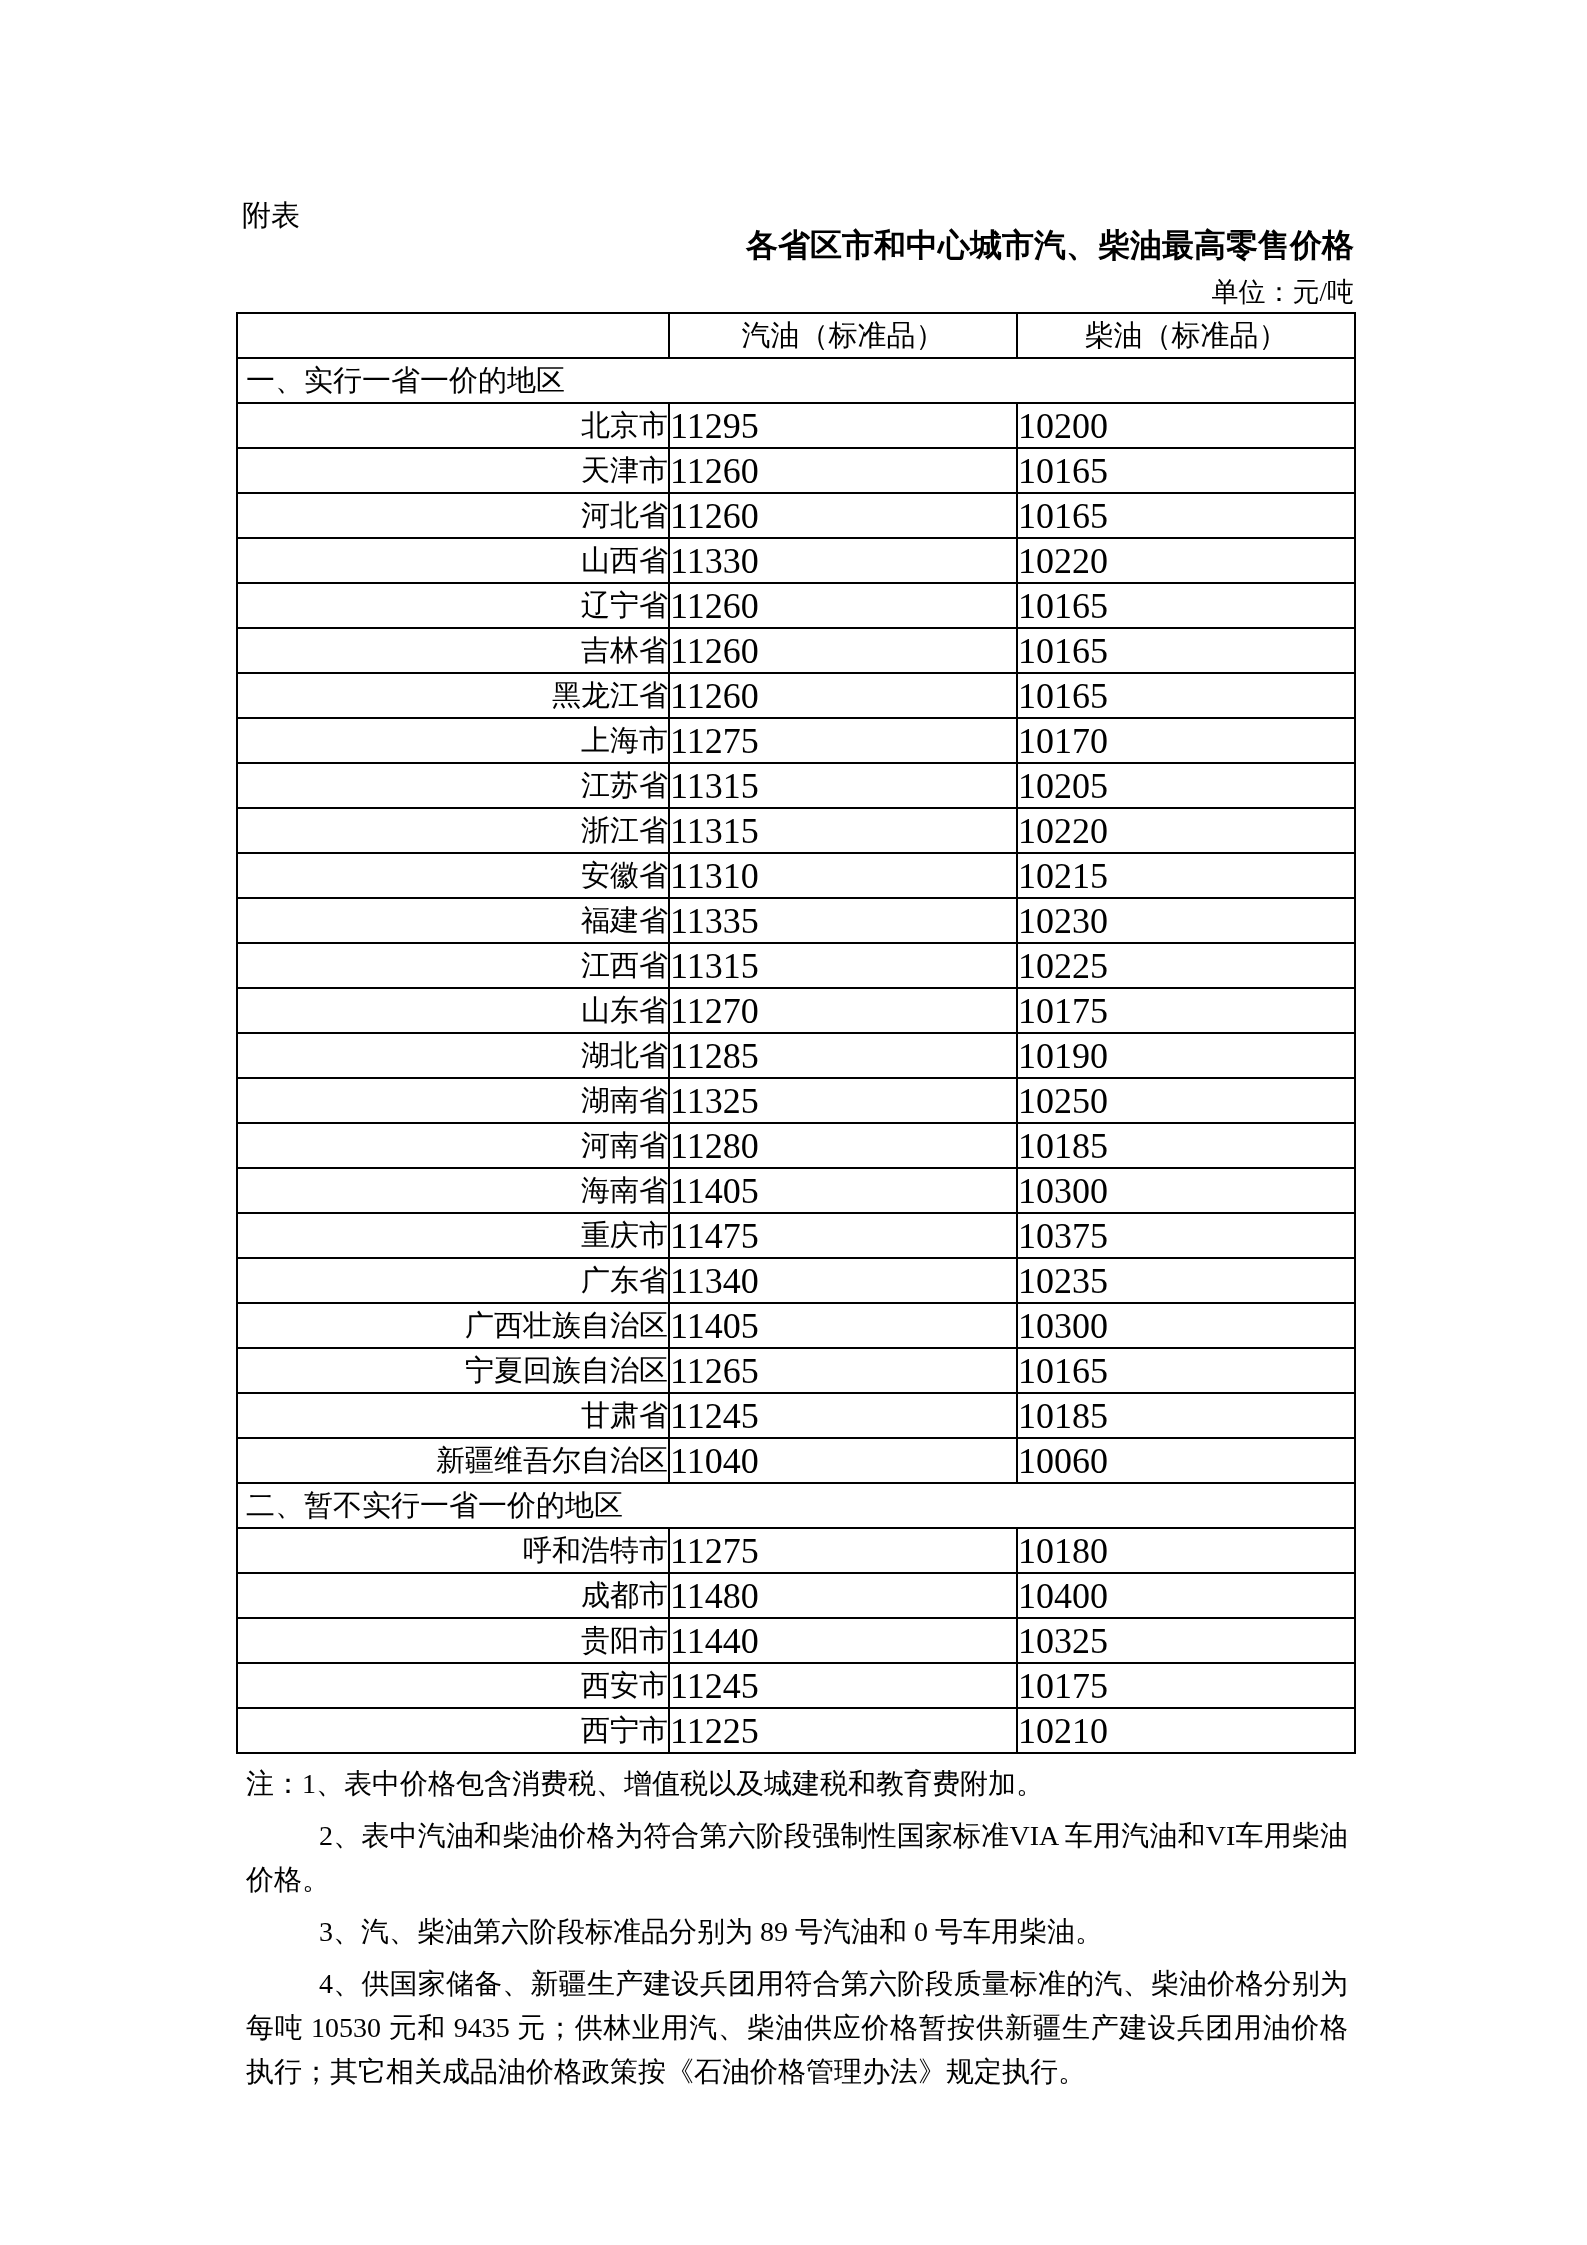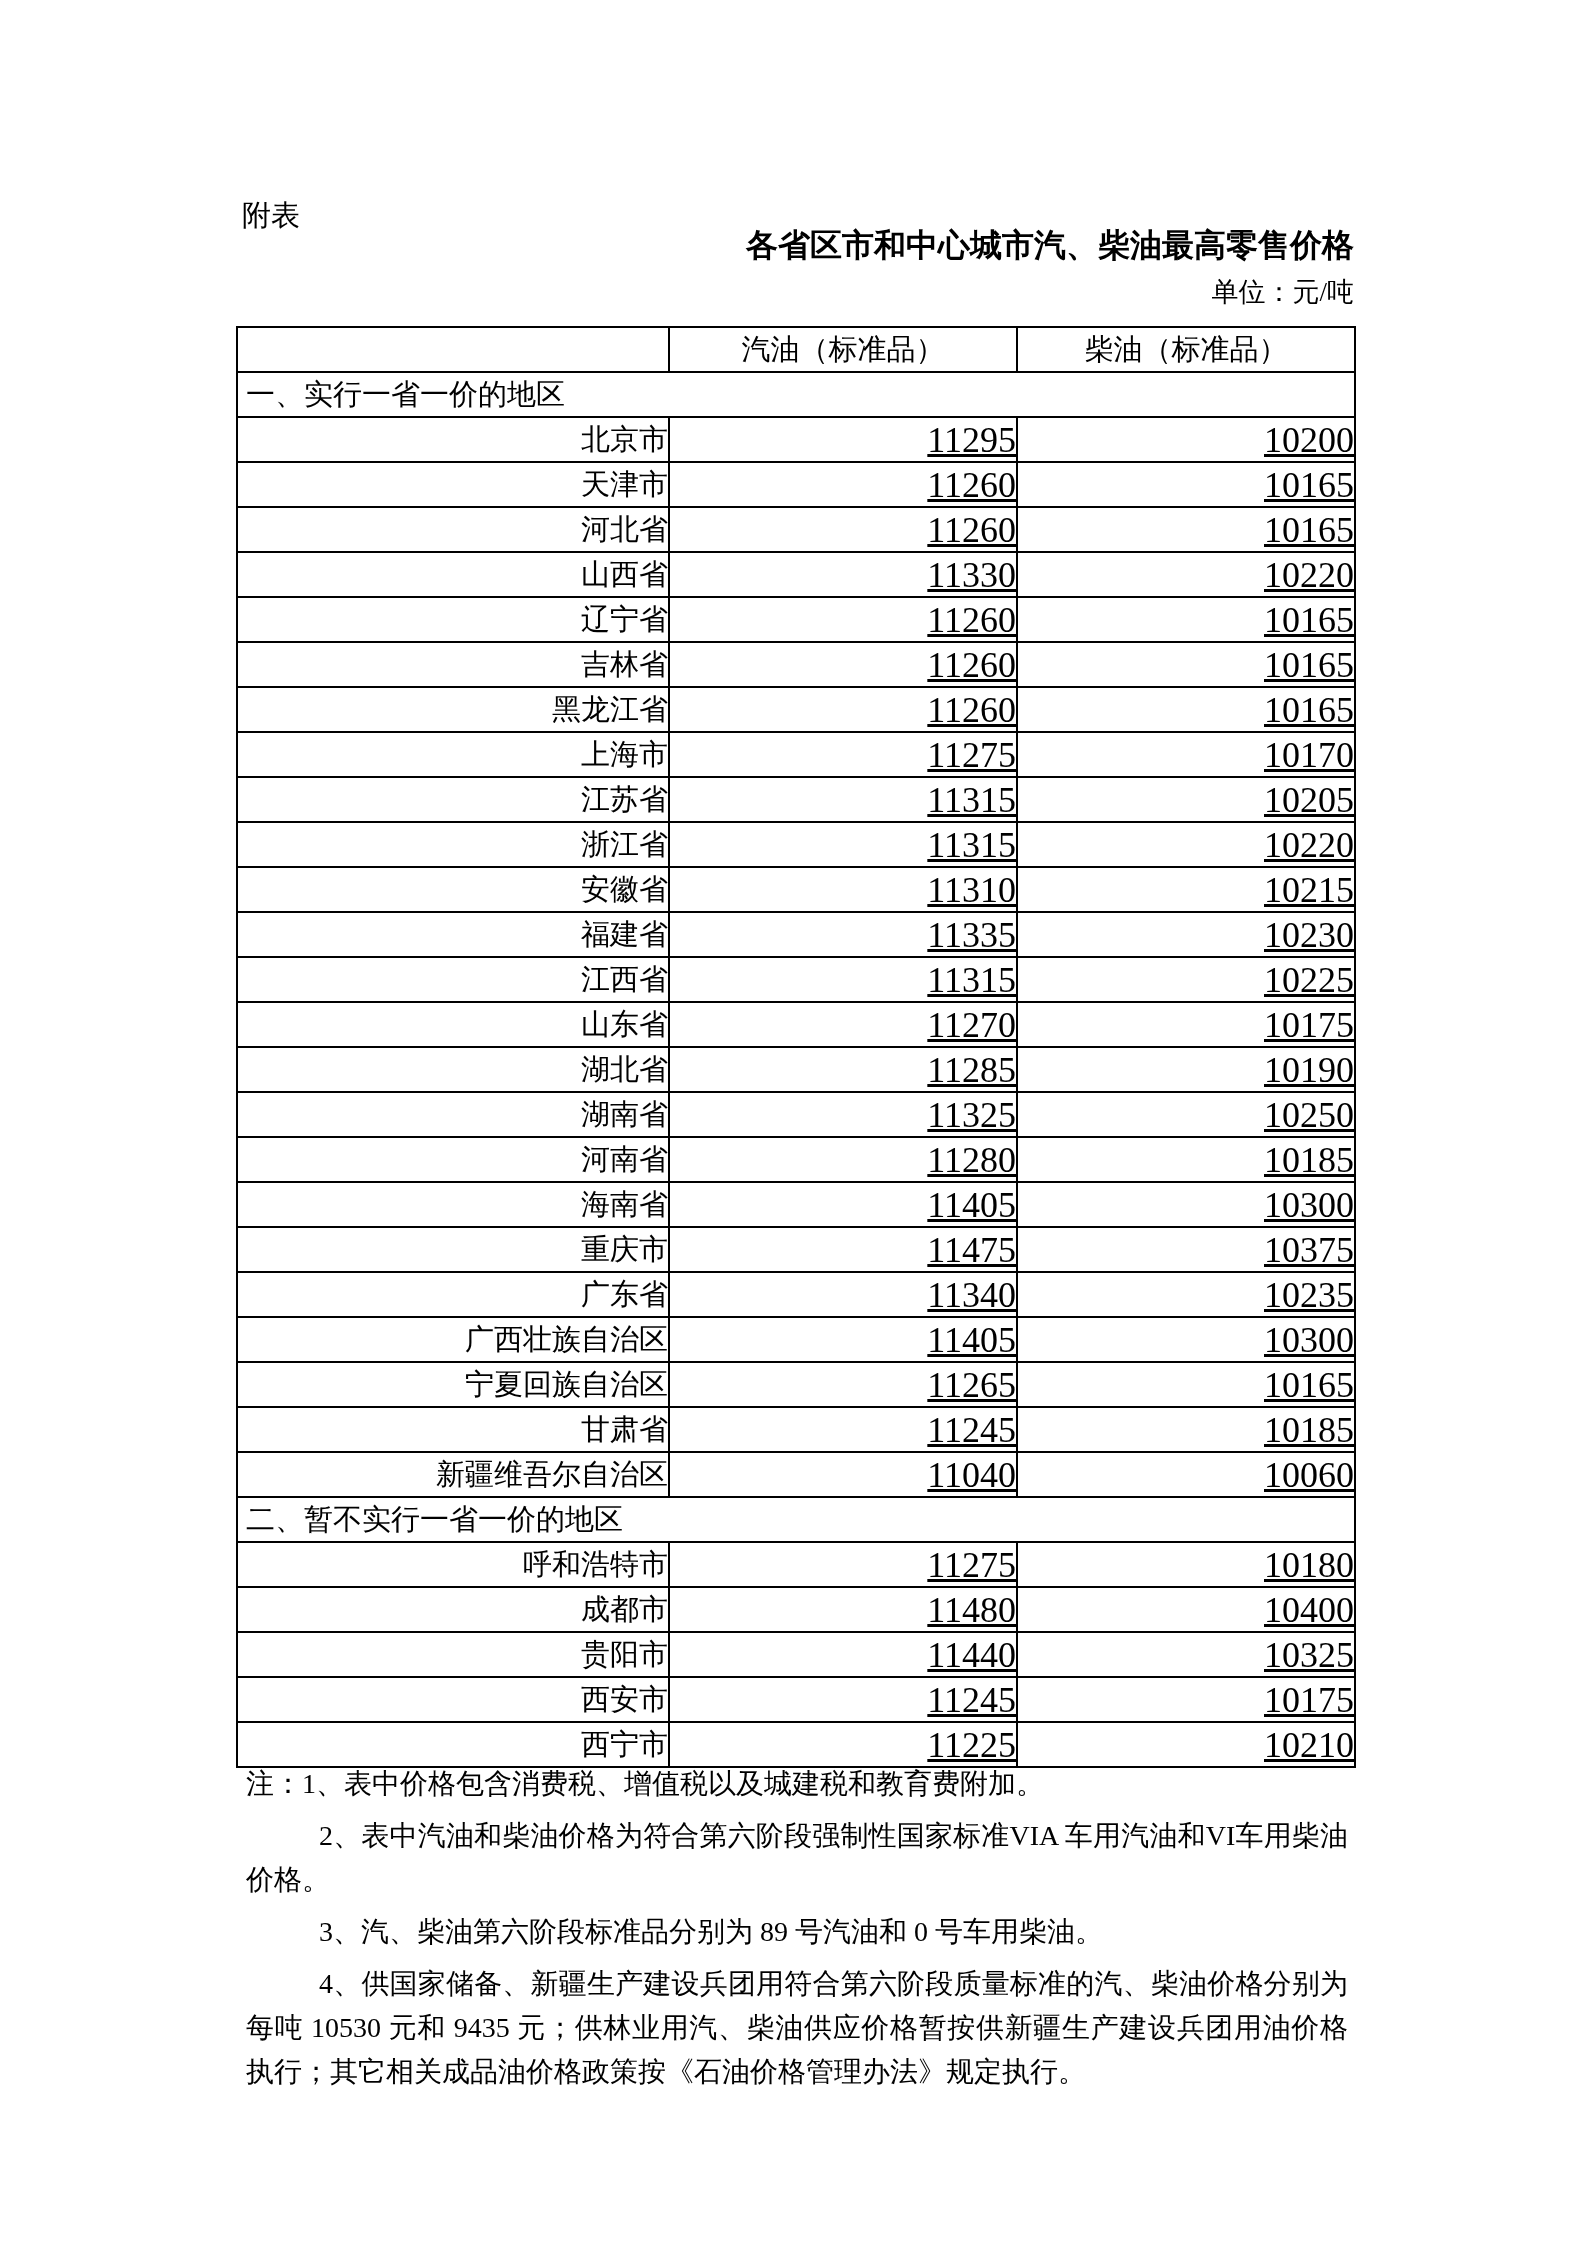--- a/index.html
+++ b/index.html
@@ -17,38 +17,37 @@
     position:absolute;left:236px;top:226px;width:1118px;
     margin:0;text-align:right;
     font-family:"Liberation Sans","DejaVu Sans",sans-serif;
     font-weight:700;font-size:32px;line-height:1.2;
   }
   .unit{
     position:absolute;left:236px;top:276px;width:1118px;
     text-align:right;font-size:27px;line-height:1.2;
   }
   table.price-table{
-    position:absolute;left:236px;top:326px;width:1118px;
+    position:absolute;left:236px;top:312px;width:1118px;
     border-collapse:collapse;table-layout:fixed;
   }
   .price-table th,.price-table td{
     border:2px solid #000;
     height:43px;padding:0;
     font-weight:normal;font-size:29px;
     vertical-align:middle;line-height:1;
     overflow:hidden;white-space:nowrap;
   }
   .price-table th{text-align:center;}
   td.section-cell{text-align:left;padding-left:8px;}
   td.region{text-align:right;padding-left:88px;}
   td.price{
-    text-align:right;
+    text-align:left;
     font-size:36px;
     font-family:"Liberation Serif","DejaVu Serif",serif;
-    text-decoration:underline;
   }
   .notes{
     position:absolute;left:238px;top:1754px;width:1118px;
     font-size:28px;line-height:44px;
   }
   .note{margin:8px;text-align:justify;}
   .note.indent{text-indent:73px;}
 </style>
 </head>
 <body>

